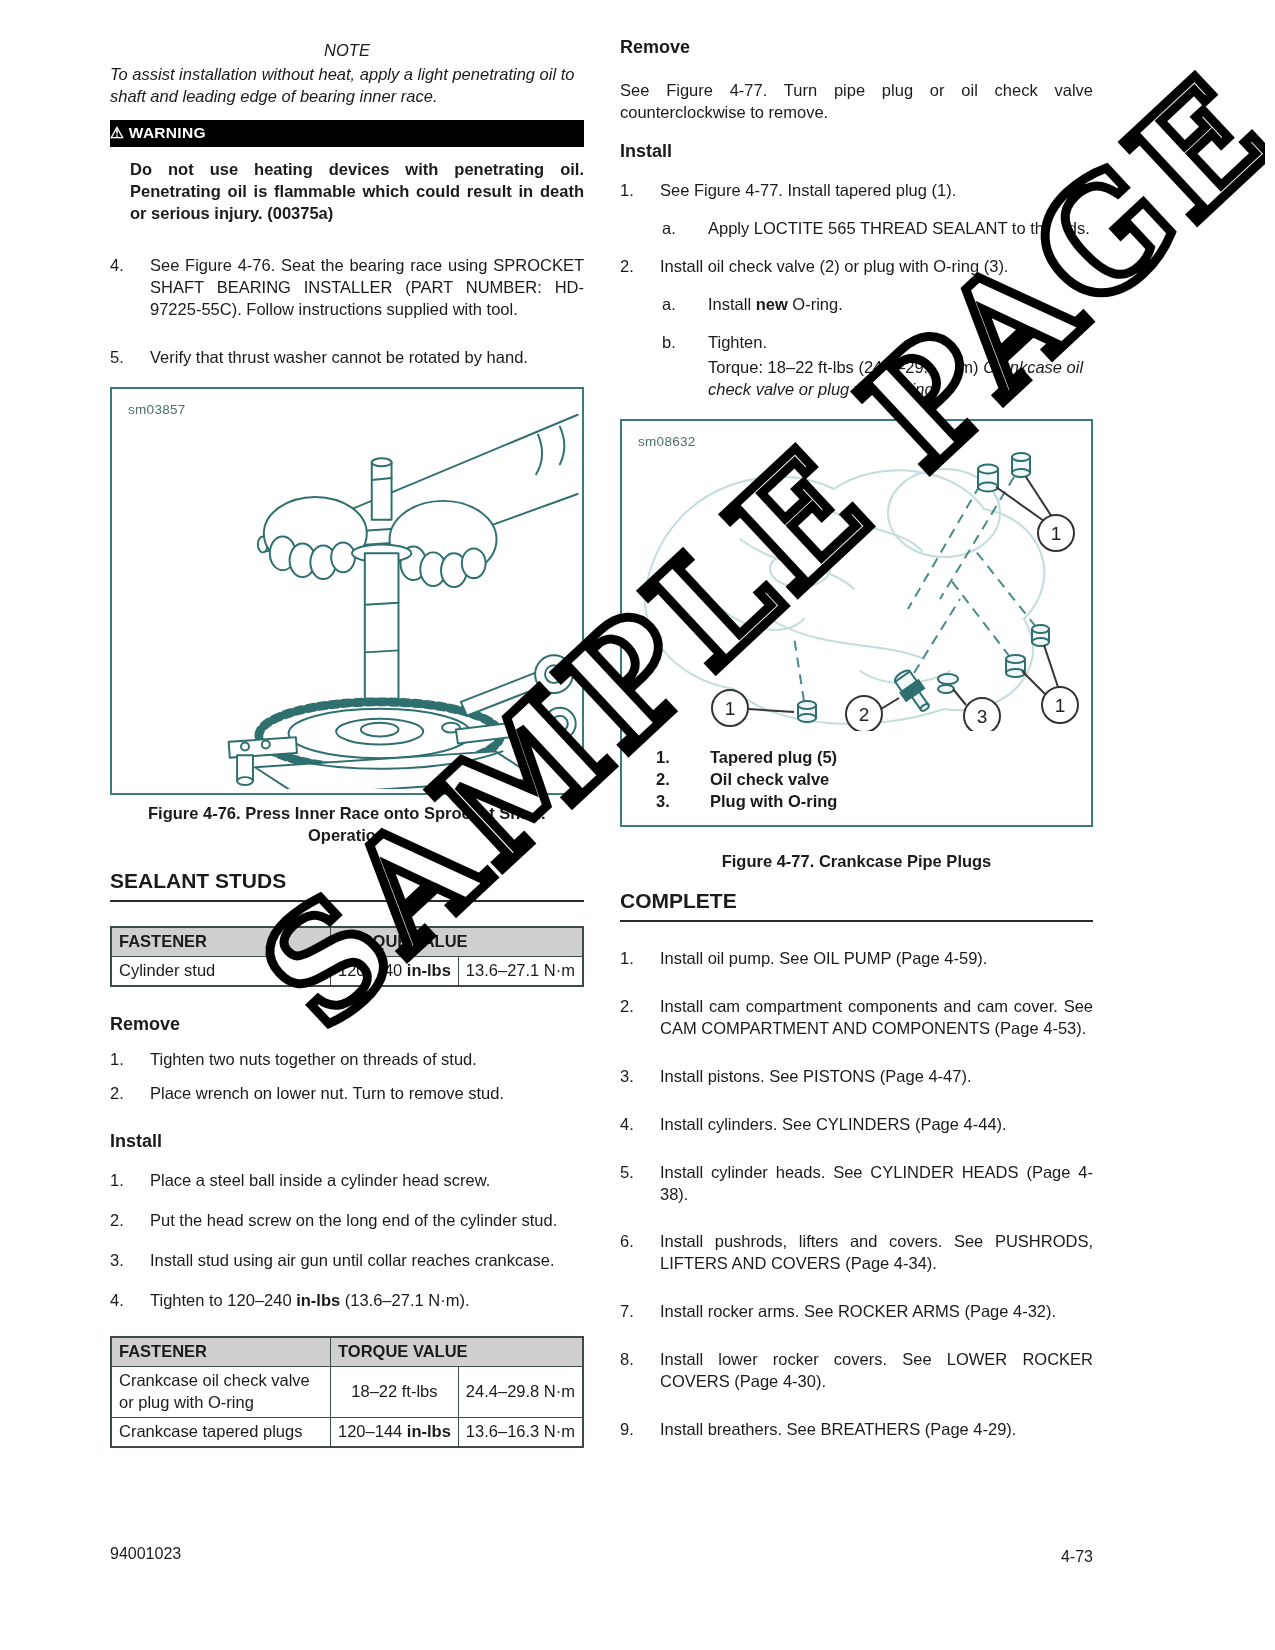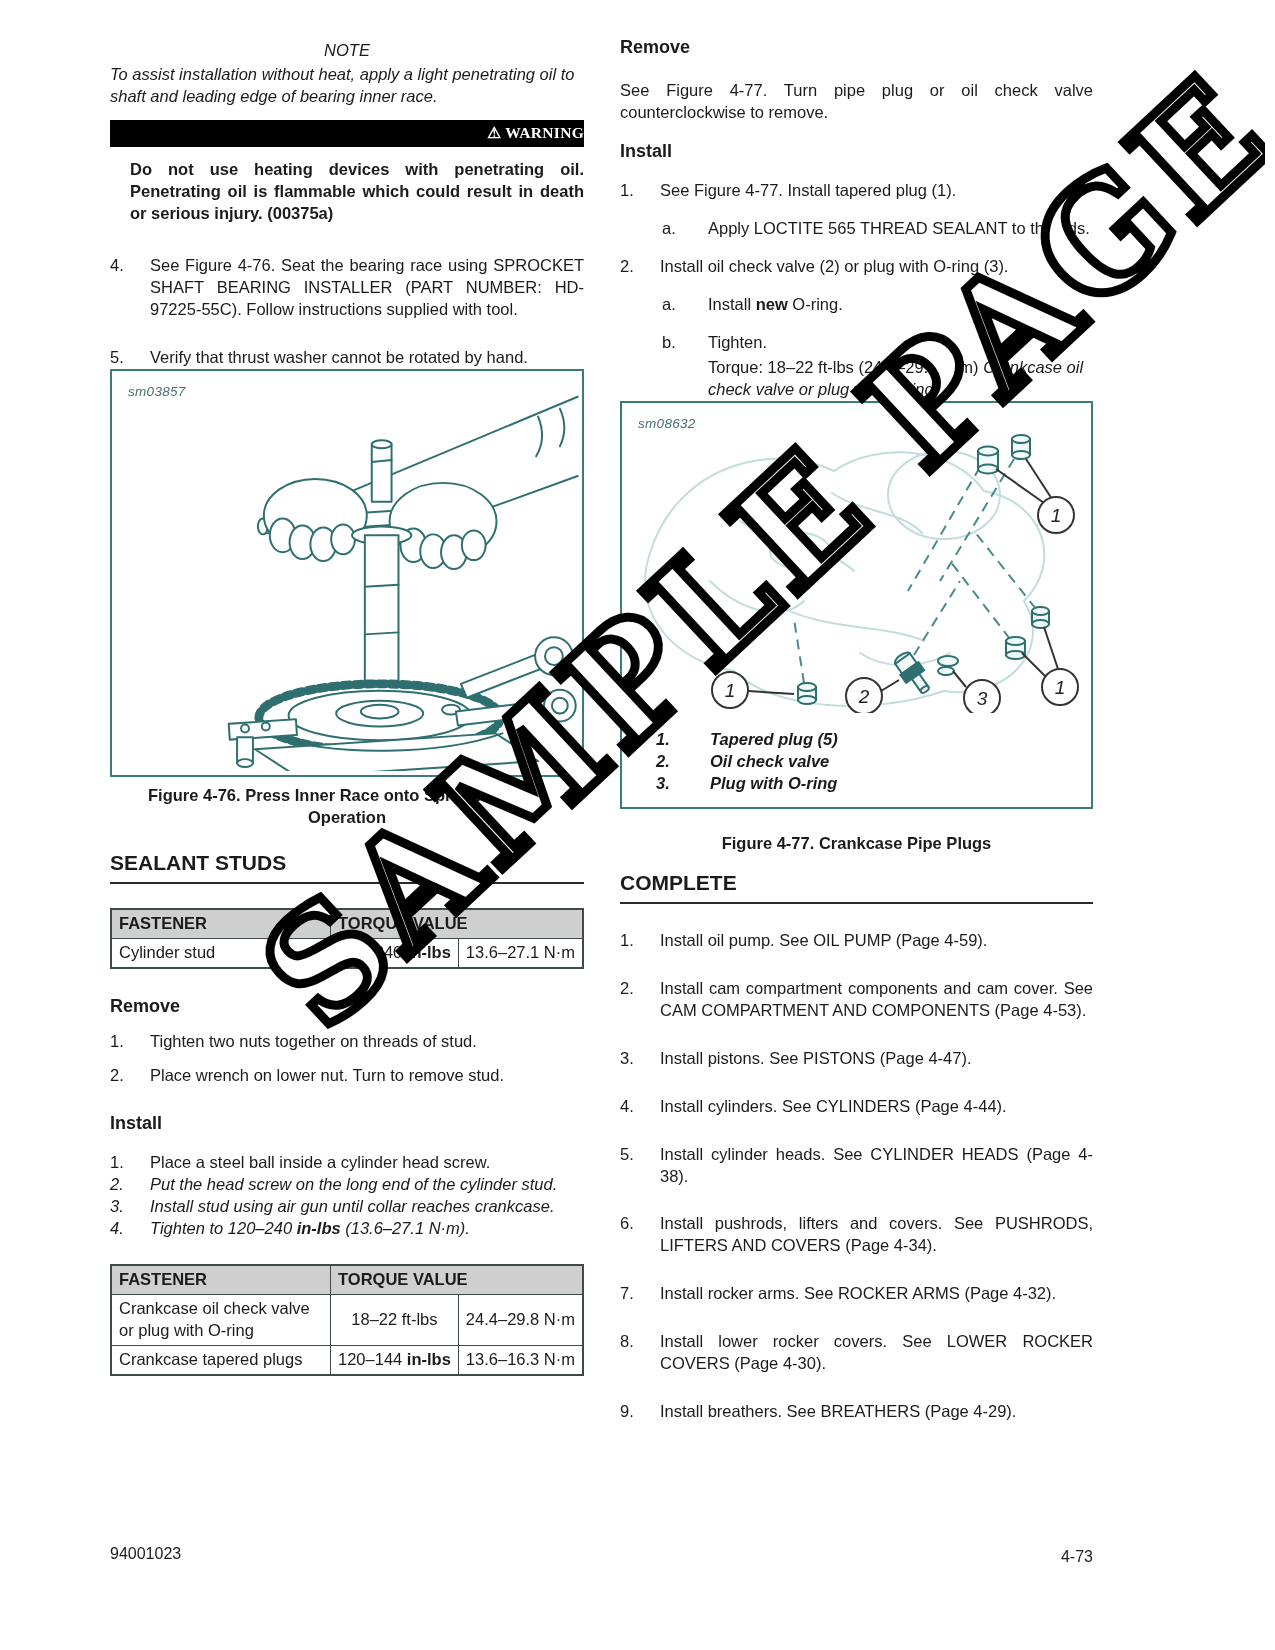--- a/index.html
+++ b/index.html
@@ -4,29 +4,29 @@
 <style>
   html,body{margin:0;padding:0;background:#ffffff;}
   .page{position:relative;width:1265px;height:1650px;background:#fff;overflow:hidden;
         font-family:"Liberation Sans",sans-serif;color:#1b1b1b;font-size:16.5px;line-height:1.33;}
   .col{position:absolute;}
   .col-left{left:110px;top:40px;width:474px;}
   .col-right{left:620px;top:36px;width:473px;}
 
   .note-title{text-align:center;font-style:italic;margin-bottom:2px;}
   .note-body{font-style:italic;}
-  .warnbar{margin-top:12px;background:#000;color:#fff;font-weight:bold;text-align:right;
-           padding:3px 0 4px;font-size:15.5px;letter-spacing:.3px;font-family:Liberation Serif, serif;}
+  .warnbar{margin-top:12px;background:#000;color:#fff;font-weight:bold;text-align:left;
+           padding:3px 0 4px;font-size:15.5px;letter-spacing:.3px;}
   .warnbody{margin-top:12px;font-weight:bold;text-align:justify;margin-left:20px;}
 
   .step{display:flex;}
   .step .n{flex:0 0 40px;}
   .step .t{flex:1;text-align:justify;}
   .mt30{margin-top:30px;} .mt26{margin-top:26px;}
-  .mt18{font-style:italic;} .mt16{margin-top:16px;} .mt12{margin-top:12px;} .mt8{margin-top:20px;}
+  .mt18{margin-top:18px;} .mt16{margin-top:16px;} .mt12{margin-top:12px;} .mt8{margin-top:20px;}
 
   .sub{display:flex;margin-left:42px;}
   .sub .l{flex:0 0 46px;}
   .sub .t{flex:1;}
   .torq{margin-top:4px;}
   .it{font-style:italic;}
 
   .figbox{border:2px solid #3a7c7c;background:#fff;position:relative;}
   .figcode{position:absolute;top:12px;left:16px;font-size:13.5px;color:#49706e;letter-spacing:.3px;}
   .caption{font-weight:bold;text-align:center;margin-top:8px;}

